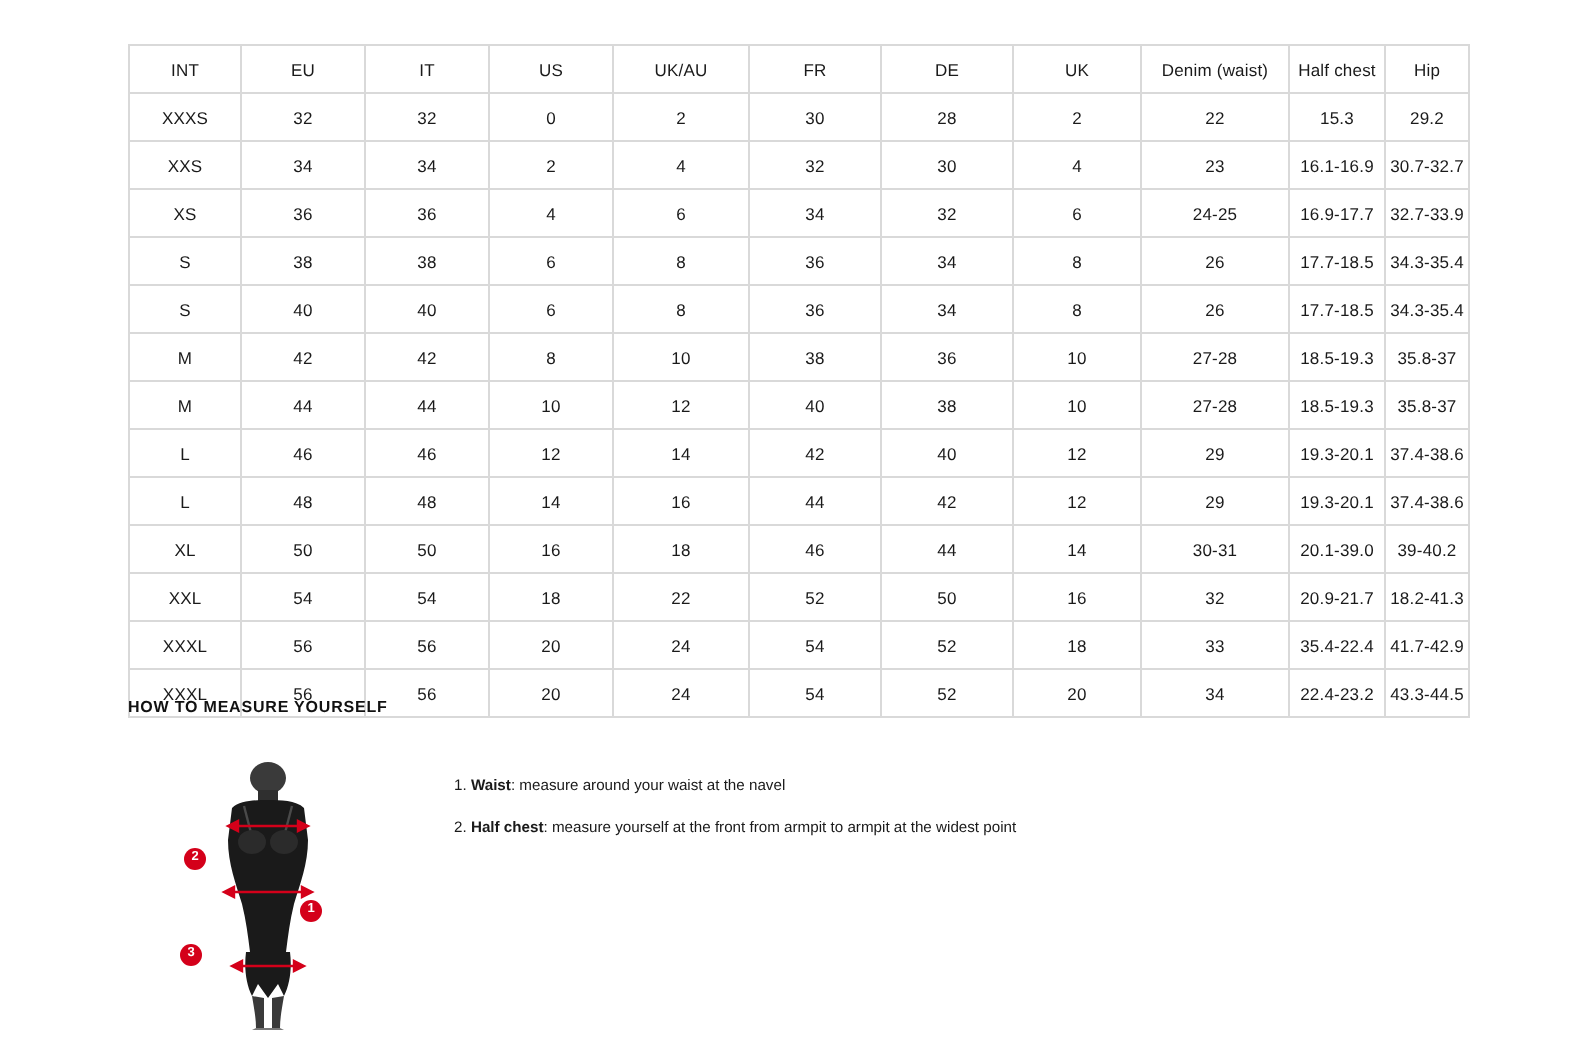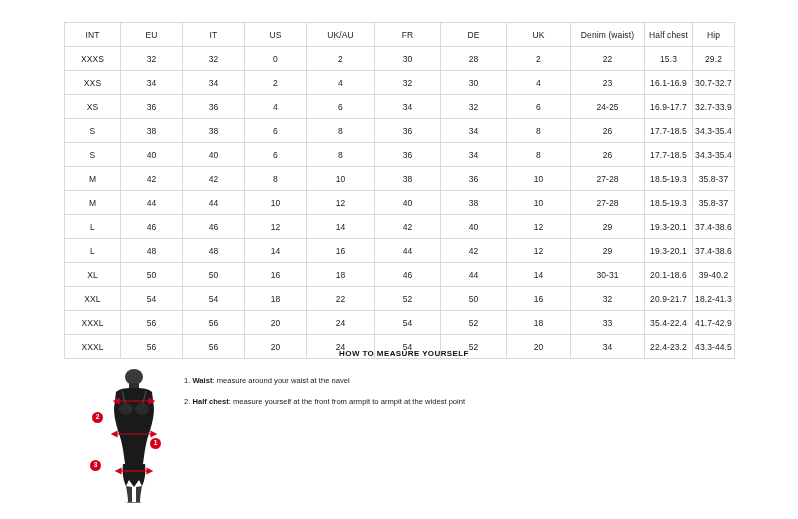--- a/index.html
+++ b/index.html
@@ -71,27 +71,27 @@
     position: absolute;
     left: 64px;
     top: 349px;
     width: 680px;
   }
   .measure-title {
     font-size: 8px;
     font-weight: bold;
     letter-spacing: 0.4px;
     color: #111;
-    margin-bottom: 10px;
-    text-align: center;
+    margin-bottom: 22px;
   }
   .measure-body {
     position: relative;
     display: flex;
     align-items: flex-start;
+    gap: 43px;
   }
   .figure-area {
     position: relative;
     width: 115px;
     height: 135px;
     flex: 0 0 115px;
   }
   .instructions {
     margin-left: 5px;
     padding-top: 8px;
@@ -285,21 +285,21 @@
           <tr>
             <td>XL</td>
             <td>50</td>
             <td>50</td>
             <td>16</td>
             <td>18</td>
             <td>46</td>
             <td>44</td>
             <td>14</td>
             <td>30-31</td>
-            <td class="meas">20.1-18.6</td>
+            <td class="meas">20.1-39.0</td>
             <td class="meas">39-40.2</td>
           </tr>
           <tr>
             <td>XXL</td>
             <td>54</td>
             <td>54</td>
             <td>18</td>
             <td>22</td>
             <td>52</td>
             <td>50</td>

